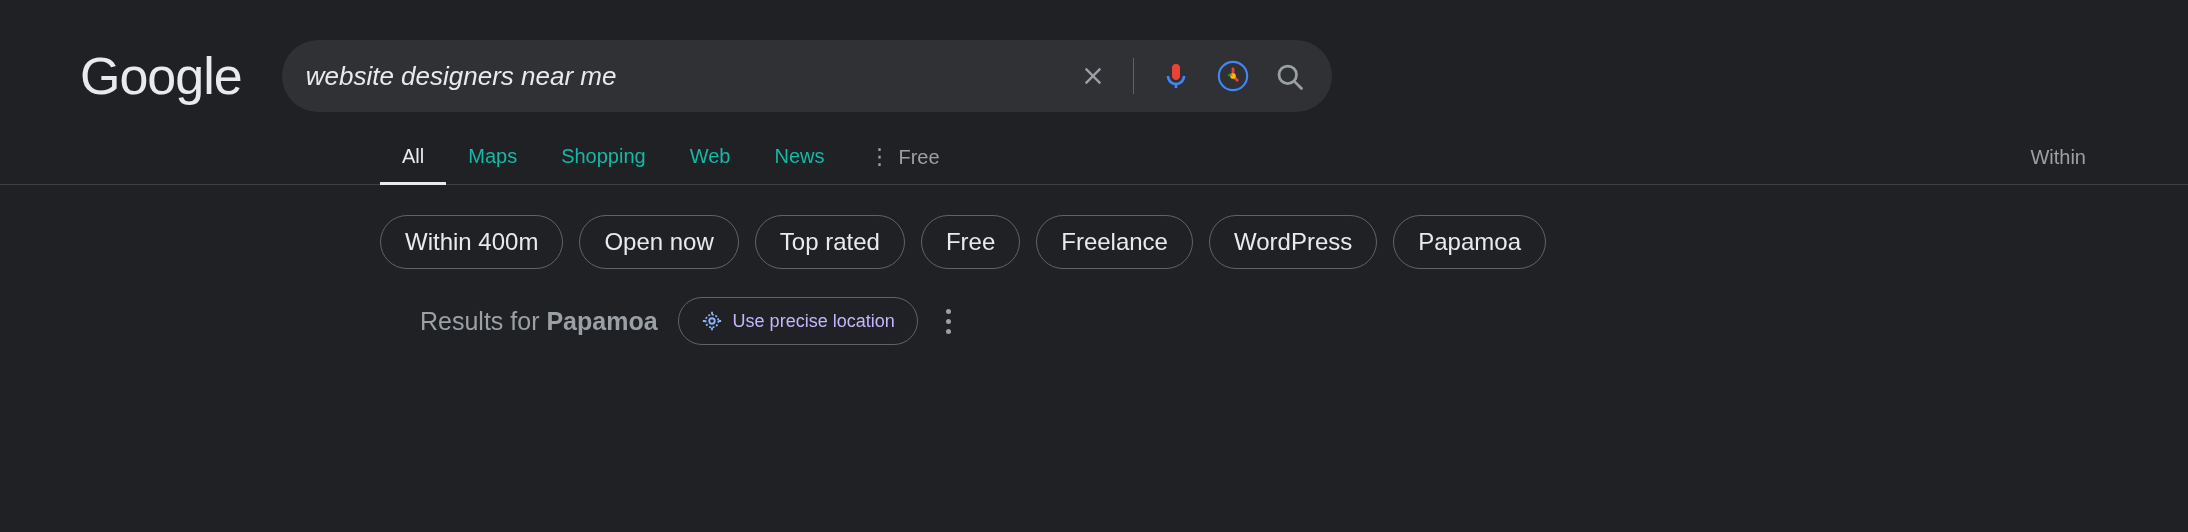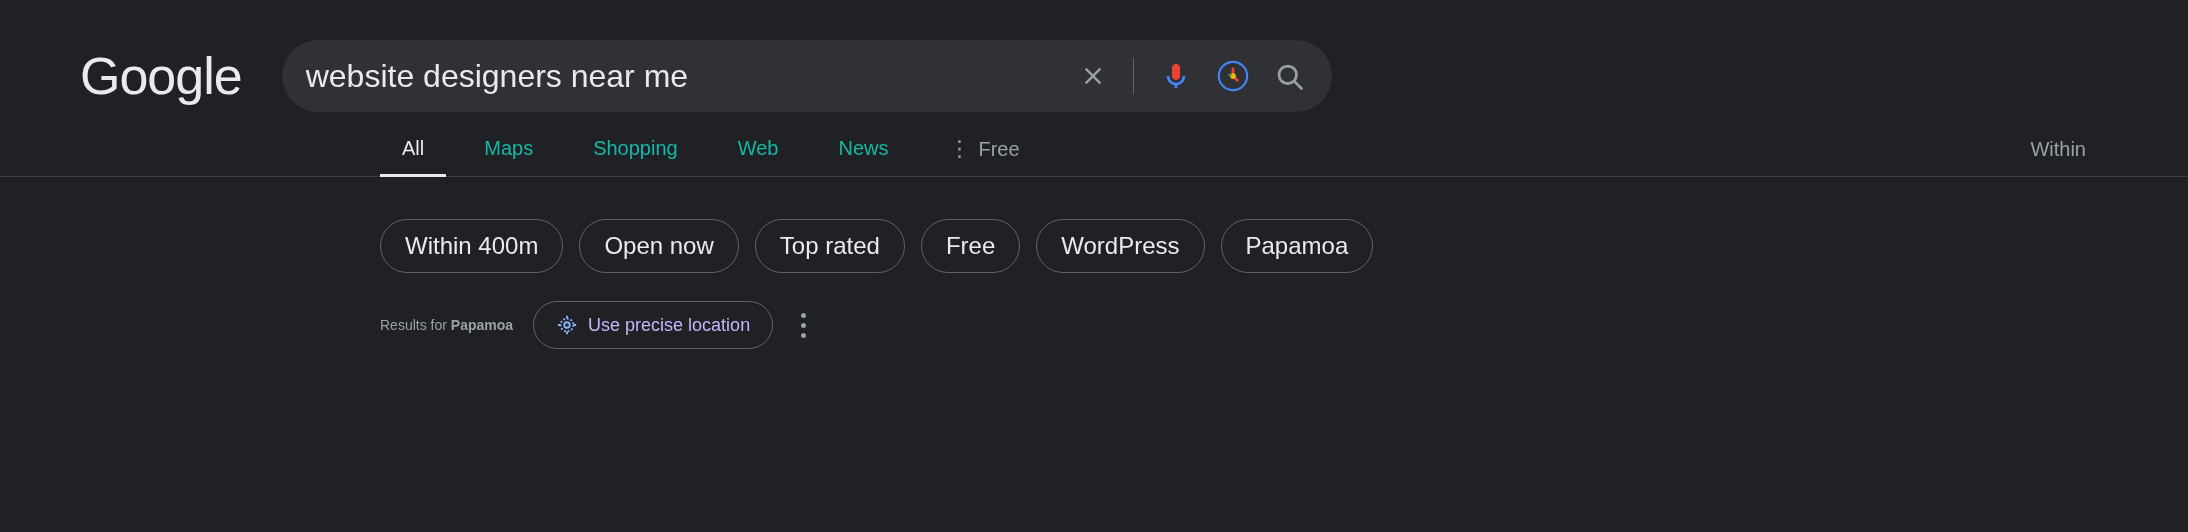--- a/index.html
+++ b/index.html
@@ -18,21 +18,21 @@
       flex-direction: column;
       padding: 40px 0 0 0;
     }
 
     
     .top-row {
       display: flex;
       align-items: center;
       padding: 0 13px 0 80px;
       gap: 40px;
-      margin-bottom: 12px;
+      margin-bottom: 20px;
     }
 
     .google-logo {
       font-size: 52px;
       font-weight: 400;
       letter-spacing: -1px;
       white-space: nowrap;
       color: #e8eaed;
     }
 
@@ -46,22 +46,23 @@
       padding: 0 24px;
       gap: 16px;
     }
 
     .search-input {
       flex: 1;
       background: transparent;
       border: none;
       outline: none;
       color: #e8eaed;
-      font-size: 32px;
+      font-size: 26px;
       caret-color: #e8eaed;
+      font-style: italic;
     }
 
     .search-divider {
       width: 1px;
       height: 36px;
       background-color: #5f6368;
       margin: 0 6px;
     }
 
     .icon-btn {
@@ -98,22 +99,22 @@
       width: 30px;
       height: 30px;
     }
 
     
     .nav-row {
       display: flex;
       align-items: center;
       padding: 0 0 0 380px;
       border-bottom: 1px solid #3c4043;
-      gap: 16px;
-      margin-bottom: 12px;
+      gap: 0;
+      margin-bottom: 0;
     }
 
     .nav-tab {
       display: flex;
       align-items: center;
       padding: 12px 22px 14px 22px;
       font-size: 20px;
       color: #14b8a6;
       cursor: pointer;
       border-bottom: 3px solid transparent;
@@ -176,22 +177,23 @@
 
     
     .location-row {
       display: flex;
       align-items: center;
       padding: 28px 0 0 380px;
       gap: 20px;
     }
 
     .results-for-text {
-      font-size: 14px;
-      color: #9aa0a6;
+      font-size: 25px;
+      color: #9aa0a6;
+      margin-left: 40px;
     }
 
     .results-for-text span {
       font-weight: 700;
       color: #9aa0a6;
     }
 
     .precise-location-btn {
       display: flex;
       align-items: center;
@@ -293,20 +295,21 @@
       <span>Free</span>
     </div>
     <div class="tools-tab">Within</div>
   </div>
 
   <div class="chips-row">
     <button class="chip">Within 400m</button>
     <button class="chip">Open now</button>
     <button class="chip">Top rated</button>
     <button class="chip">Free</button>
+    <button class="chip">Freelance</button>
     <button class="chip">WordPress</button>
     <button class="chip">Papamoa</button>
   </div>
 
   <div class="location-row">
     <span class="results-for-text">
       Results for <span>Papamoa</span>
     </span>
 
     <button class="precise-location-btn">

